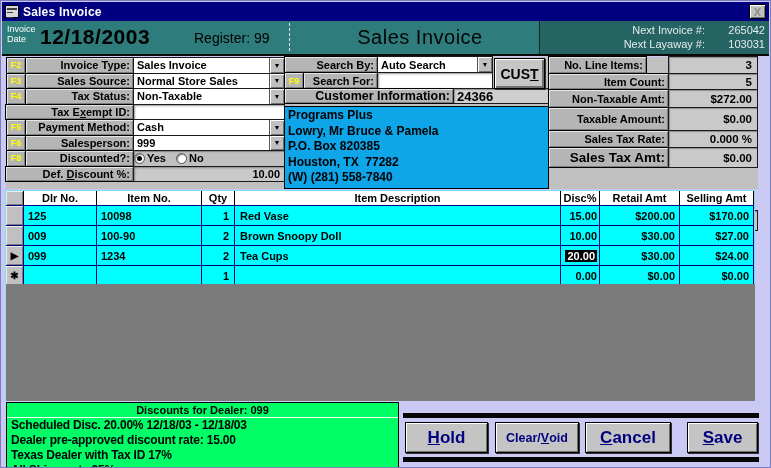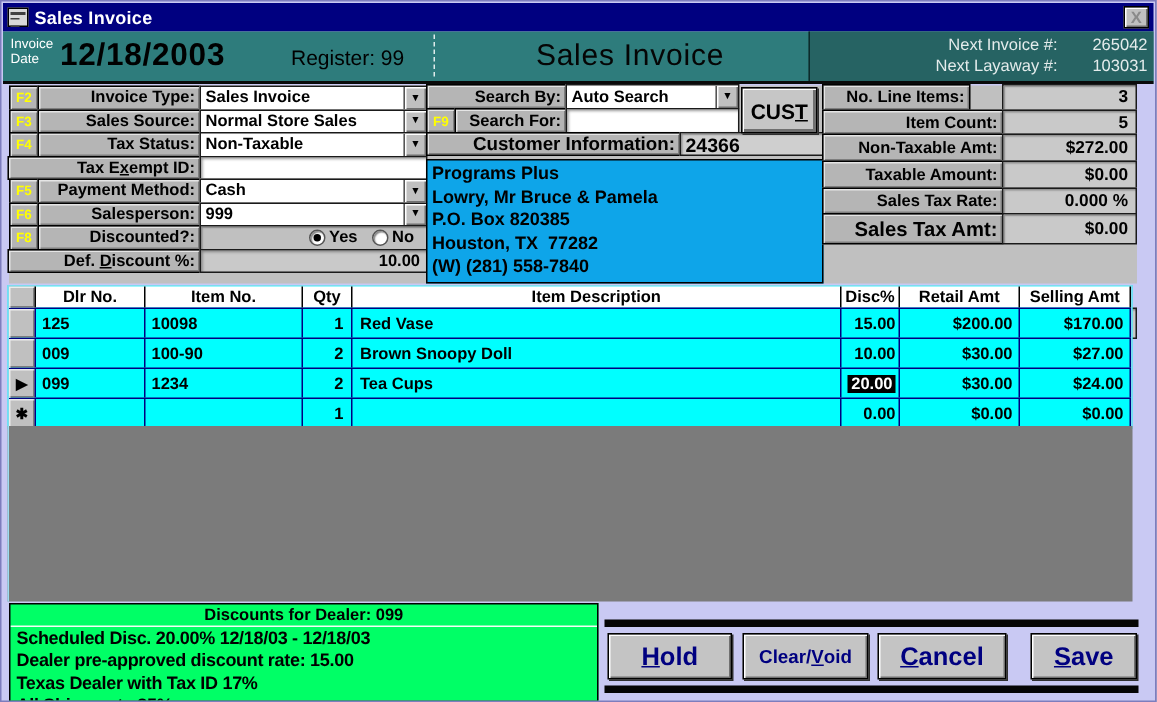--- a/index.html
+++ b/index.html
@@ -33,21 +33,21 @@
   .frow { display:flex; height:16.5px; margin-top:-1px; }
   .frow:first-child { margin-top:0; }
   .fkey { width:20px; display:flex; align-items:center; justify-content:center; color:#FFFF00; font-size:9px; font-weight:700; }
   .flabel { flex:1; display:flex; align-items:center; justify-content:flex-end; padding-right:3px; font-size:11px; font-weight:700; color:#000; margin-left:-1px; white-space:pre; }
   .fctl { width:152px; margin-left:-1px; }
   .dd { background:#fff; border:1px solid #1a1a1a; display:flex; align-items:center; font-size:11px; font-weight:700; padding-left:3px; overflow:hidden; }
   .dd b { white-space:nowrap; }
   .ddbtn { margin-left:auto; align-self:stretch; width:15px; background:#C0C0C0; border-left:1px solid #555; box-shadow:inset 1px 1px 0 #fff, inset -1px -1px 0 #707070; display:flex; align-items:center; justify-content:center; font-size:7px; color:#000; }
   .tinput { background:#fff; border:1px solid #1a1a1a; box-shadow:inset 1px 1px 2px rgba(0,0,0,.4); }
   .fval { background:#C9C9C9; border:1px solid #1a1a1a; box-shadow:inset 1px 1px 2px rgba(0,0,0,.35); display:flex; align-items:center; justify-content:flex-end; padding-right:4px; font-size:11px; font-weight:700; }
-  .radio-wrap { display:flex; align-items:center; justify-content:flex-end; gap:2px; background:#C0C0C0; border:1px solid #1a1a1a; box-shadow:inset 1px 1px 1px rgba(0,0,0,.3); }
+  .radio-wrap { display:flex; align-items:center; justify-content:flex-start; gap:2px; background:#C0C0C0; border:1px solid #1a1a1a; box-shadow:inset 1px 1px 1px rgba(0,0,0,.3); }
   .radio { width:11px; height:11px; border-radius:50%; background:#fff; border:1px solid #555; box-shadow:inset 1px 1px 1px #888; display:inline-flex; align-items:center; justify-content:center; }
   .radio.checked::after { content:""; width:5px; height:5px; border-radius:50%; background:#000; }
   .rlabel { font-size:11px; font-weight:700; margin-right:8px; }
 
   .leftcol { position:absolute; left:0; top:0; width:279px; }
   .midcol { position:absolute; left:278px; top:0; width:265px; height:132px; }
   .mrow { display:flex; height:17px; margin-top:-1px; }
   .mlabel { display:flex; align-items:center; justify-content:flex-end; padding-right:3px; font-size:11px; font-weight:700; }
   .cust-btn { position:absolute; left:210px; top:1px; width:51px; height:31px; background:#C6C6C6; border:1px solid #000; box-shadow:inset 1px 1px 0 #fff, inset -2px -2px 0 #707070, 1px 1px 0 #303030; color:#000; font-size:14px; font-weight:700; display:flex; align-items:center; justify-content:center; }
   .ci-label { width:170px; font-size:12.5px; }
@@ -225,21 +225,21 @@
         <span class="tval">3</span>
       </div>
       <div class="trow" style="height:17px;">
         <span class="tlabel cell3d">Item Count:</span>
         <span class="tval">5</span>
       </div>
       <div class="trow" style="height:19px;">
         <span class="tlabel cell3d">Non-Taxable Amt:</span>
         <span class="tval">$272.00</span>
       </div>
-      <div class="trow" style="height:19px;">
+      <div class="trow" style="height:24px;">
         <span class="tlabel cell3d">Taxable Amount:</span>
         <span class="tval">$0.00</span>
       </div>
       <div class="trow" style="height:18px;">
         <span class="tlabel cell3d">Sales Tax Rate:</span>
         <span class="tval">0.000 %</span>
       </div>
       <div class="trow" style="height:21px;">
         <span class="tlabel cell3d lg">Sales Tax Amt:</span>
         <span class="tval">$0.00</span>

